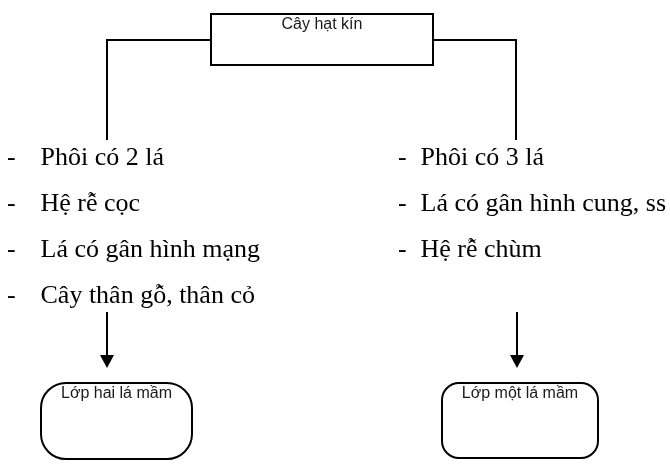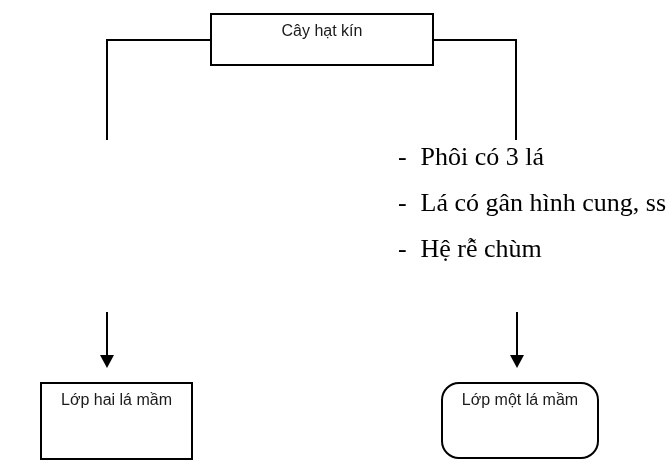--- a/index.html
+++ b/index.html
@@ -21,24 +21,23 @@
     border: 2px solid #000000;
     background: #ffffff;
     box-sizing: border-box;
     text-align: center;
     font-family: "Liberation Sans", sans-serif;
     font-size: 16px;
     color: #1a1a1a;
   }
   .node-box .label {
     display: block;
-    padding-top: 7px;
   }
   #root-box    { left: 210px; top: 13px;  width: 224px; height: 53px; }
-  #dicot-box   { left: 40px;  top: 382px; width: 153px; height: 78px; }
+  #dicot-box   { left: 40px;  top: 382px; width: 153px; height: 78px; border-radius: 26px; }
   #monocot-box { left: 441px; top: 382px; width: 158px; height: 77px; border-radius: 18px; }
 
   .line {
     position: absolute;
     background: #000000;
   }
   #conn-left-h  { left: 106px; top: 39px;  width: 106px; height: 2px; }
   #conn-left-v  { left: 106px; top: 39px;  width: 2px;   height: 101px; }
   #conn-right-h { left: 432px; top: 39px;  width: 85px;  height: 2px; }
   #conn-right-v { left: 515px; top: 39px;  width: 2px;   height: 101px; }
@@ -80,20 +79,38 @@
 
   <div class="node-box" id="root-box">
     <span class="label">Cây hạt kín</span>
   </div>
 
   <div class="line" id="conn-left-h"></div>
   <div class="line" id="conn-left-v"></div>
   <div class="line" id="conn-right-h"></div>
   <div class="line" id="conn-right-v"></div>
 
+  <div class="char-list" id="list-left">
+    <div class="char-item">
+      <span class="bullet">-</span>
+      <span class="item-text">Phôi có 2 lá</span>
+    </div>
+    <div class="char-item">
+      <span class="bullet">-</span>
+      <span class="item-text">Hệ rễ cọc</span>
+    </div>
+    <div class="char-item">
+      <span class="bullet">-</span>
+      <span class="item-text">Lá có gân hình mạng</span>
+    </div>
+    <div class="char-item">
+      <span class="bullet">-</span>
+      <span class="item-text">Cây thân gỗ, thân cỏ</span>
+    </div>
+  </div>
 
   <div class="char-list" id="list-right">
     <div class="char-item">
       <span class="bullet">-</span>
       <span class="item-text">Phôi có 3 lá</span>
     </div>
     <div class="char-item">
       <span class="bullet">-</span>
       <span class="item-text">Lá có gân hình cung, ss</span>
     </div>

